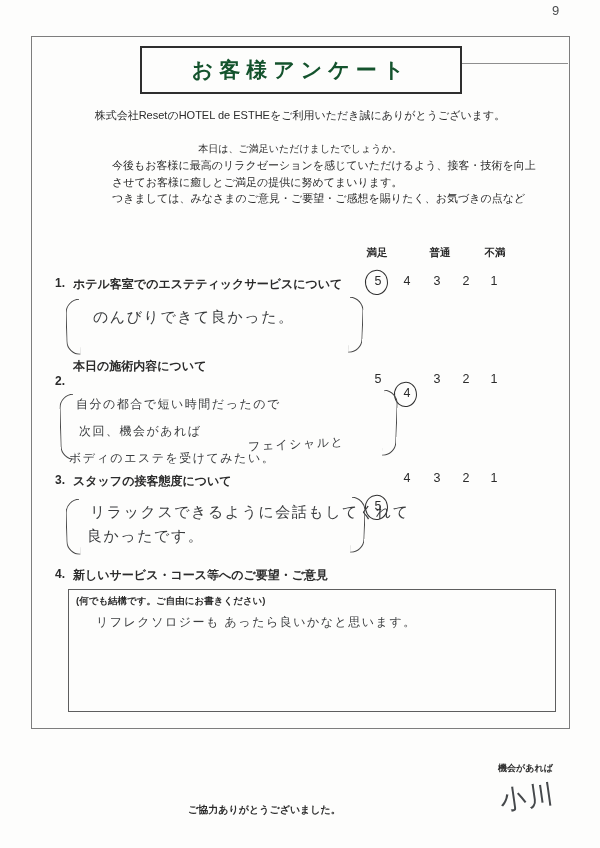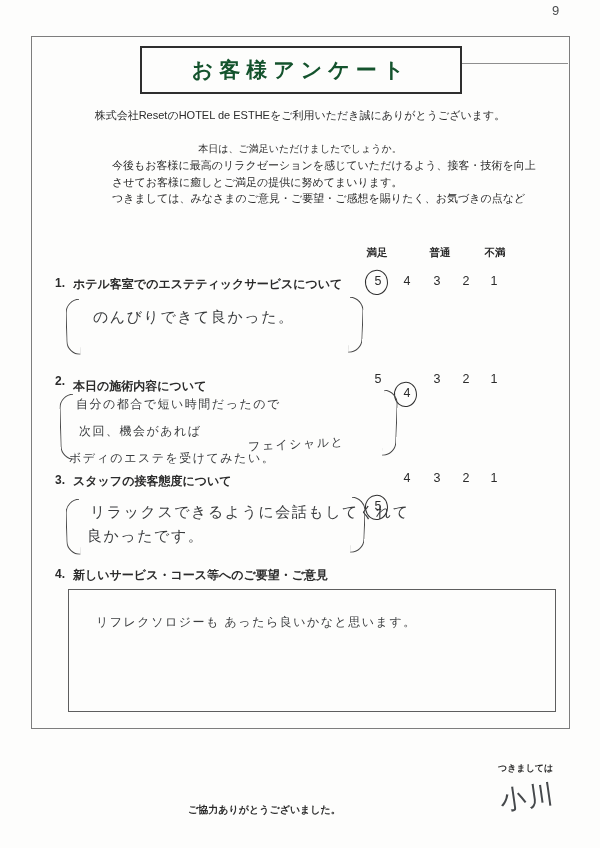--- a/index.html
+++ b/index.html
@@ -72,21 +72,21 @@
   <div class="abs rnum circled" style="left:368px; top:274px;">5</div>
   <div class="abs rnum" style="left:397px; top:274px;">4</div>
   <div class="abs rnum" style="left:427px; top:274px;">3</div>
   <div class="abs rnum" style="left:456px; top:274px;">2</div>
   <div class="abs rnum" style="left:484px; top:274px;">1</div>
   <div class="abs paren paren-l" style="left:66px; top:299px; height:54px;"></div>
   <div class="abs paren paren-r" style="left:349px; top:297px; height:54px;"></div>
   <div class="abs hand h15" style="left:82px; top:308px;">のんびりできて良かった。</div>
 
   <div class="abs qnum" style="left:55px; top:374px;">2.</div>
-  <div class="abs qtext" style="left:73px; top:378px;">本日の施術内容について</div>
+  <div class="abs qtext" style="left:73px; top:358px;">本日の施術内容について</div>
   <div class="abs rnum" style="left:368px; top:372px;">5</div>
   <div class="abs rnum circled" style="left:397px; top:372px;">4</div>
   <div class="abs rnum" style="left:427px; top:372px;">3</div>
   <div class="abs rnum" style="left:456px; top:372px;">2</div>
   <div class="abs rnum" style="left:484px; top:372px;">1</div>
   <div class="abs paren paren-l" style="left:60px; top:394px; height:64px;"></div>
   <div class="abs paren paren-r" style="left:383px; top:390px; height:64px;"></div>
   <div class="abs hand h16" style="left:76px; top:396px;">自分の都合で短い時間だったので</div>
   <div class="abs hand h16" style="left:79px; top:423px;">次回、機会があれば</div>
   <div class="abs hand h12" style="left:248px; top:436px; transform:rotate(-3deg);">フェイシャルと</div>
@@ -100,19 +100,20 @@
   <div class="abs rnum" style="left:456px; top:471px;">2</div>
   <div class="abs rnum" style="left:484px; top:471px;">1</div>
   <div class="abs paren paren-l" style="left:66px; top:499px; height:54px;"></div>
   <div class="abs paren paren-r" style="left:351px; top:497px; height:54px;"></div>
   <div class="abs hand h15" style="left:79px; top:503px;">リラックスできるように会話もしてくれて</div>
   <div class="abs hand h15" style="left:76px; top:527px;">良かったです。</div>
 
   <div class="abs qnum" style="left:55px; top:567px;">4.</div>
   <div class="abs qtext" style="left:73px; top:567px;">新しいサービス・コース等へのご要望・ご意見</div>
   <div class="abs q4-box"></div>
+  <div class="abs q4-note">(何でも結構です。ご自由にお書きください)</div>
   <div class="abs hand h16" style="left:96px; top:614px;">リフレクソロジーも あったら良いかなと思います。</div>
 
   <div class="abs thanks">ご協力ありがとうございました。</div>
-  <div class="abs staff">つきましては</div>
+  <div class="abs staff">機会があれば</div>
   <div class="abs hand sign">小川</div>
 
 </div>
 
 </body></html>

